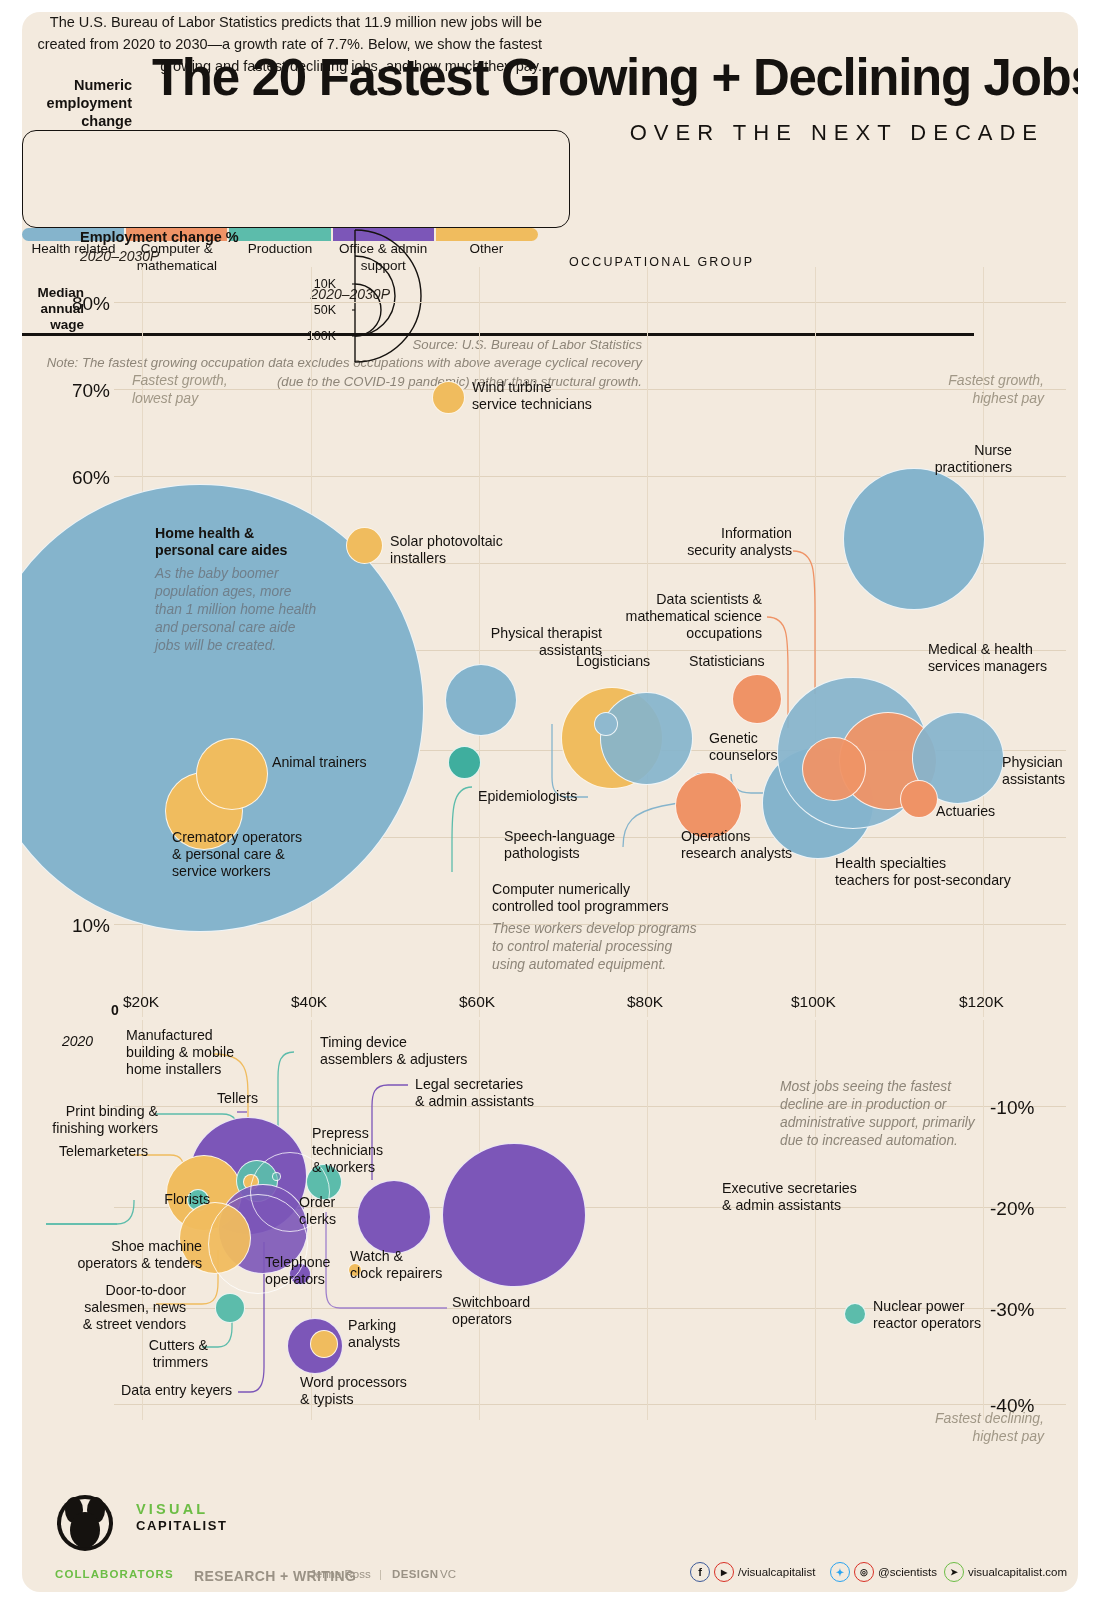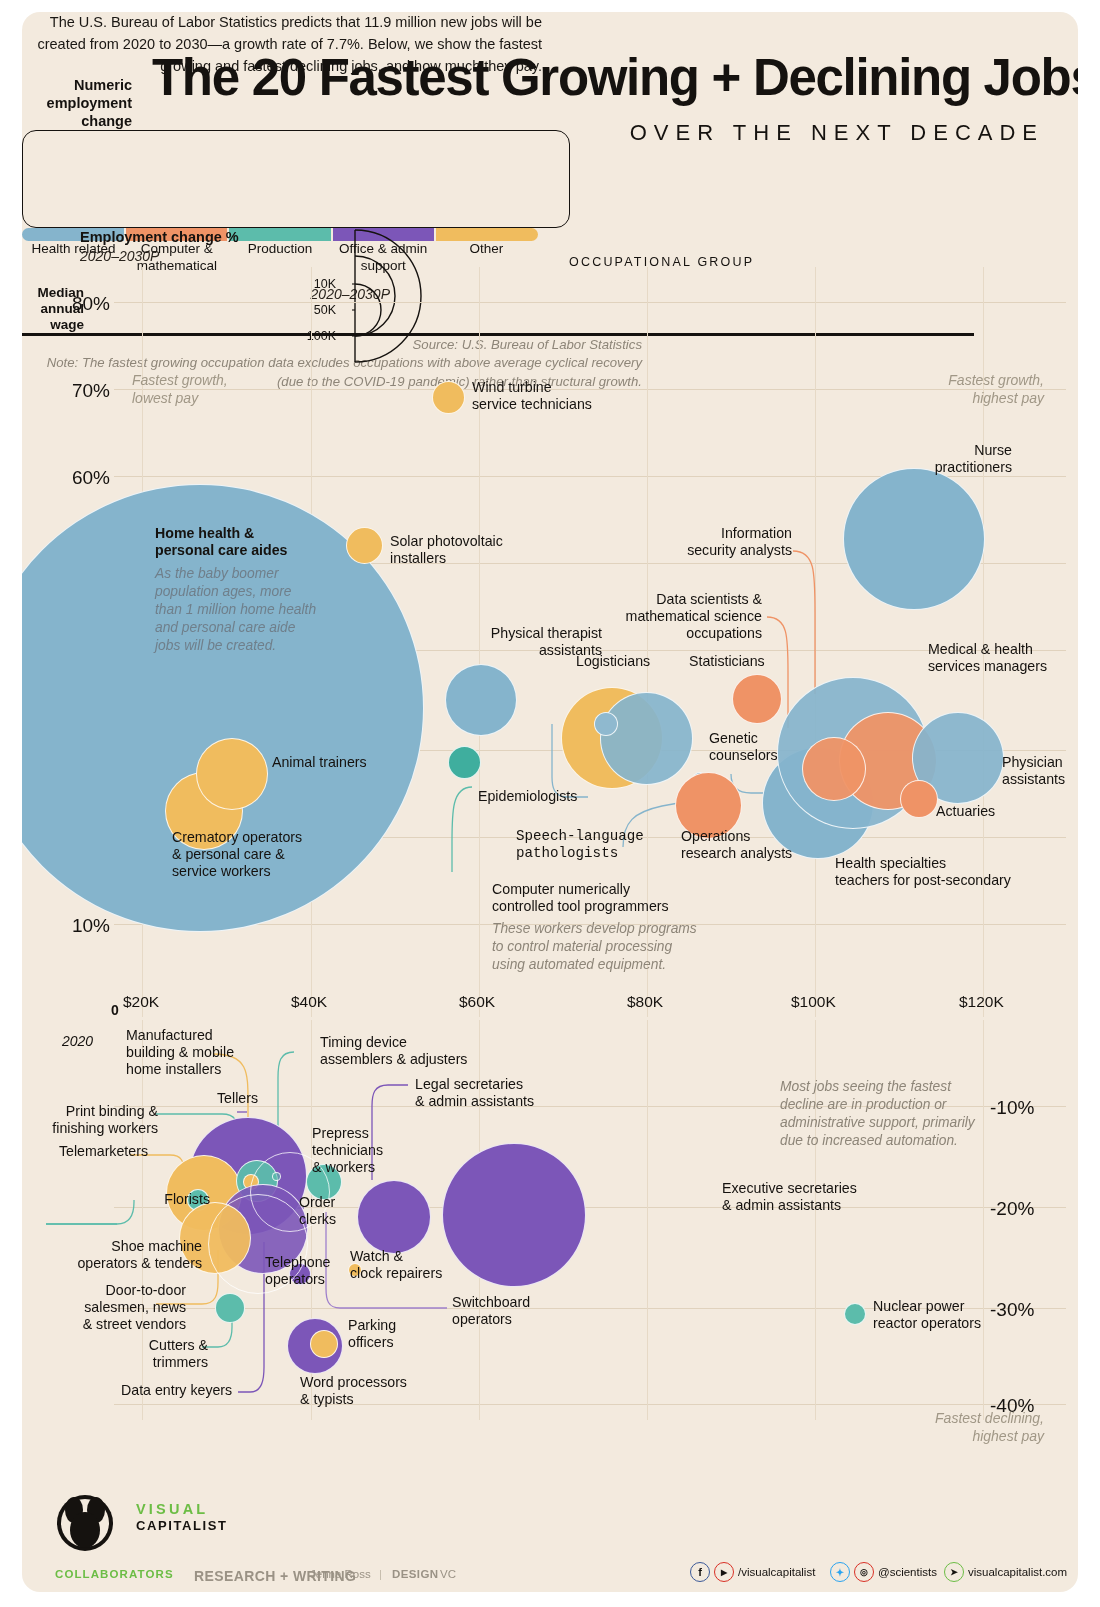--- a/index.html
+++ b/index.html
@@ -211,21 +211,21 @@
   <div class="lab r" style="left:400px;top:613px;width:180px;">Physical therapist
 assistants</div>
   <div class="lab r" style="left:540px;top:579px;width:200px;">Data scientists &amp;
 mathematical science
 occupations</div>
   <div class="lab" style="left:667px;top:641px;">Statisticians</div>
   <div class="lab" style="left:906px;top:629px;">Medical &amp; health
 services managers</div>
   <div class="lab" style="left:554px;top:641px;">Logisticians</div>
   <div class="lab" style="left:456px;top:776px;">Epidemiologists</div>
-  <div class="lab" style="left:494px;top:816px;font-family:Liberation Mono, monospace;">Speech-language
+  <div class="lab" style="left:482px;top:816px;">Speech-language
 pathologists</div>
   <div class="lab" style="left:687px;top:718px;">Genetic
 counselors</div>
   <div class="lab" style="left:250px;top:742px;">Animal trainers</div>
   <div class="lab" style="left:150px;top:817px;">Crematory operators
 &amp; personal care &amp;
 service workers</div>
   <div class="lab" style="left:470px;top:869px;">Computer numerically
 controlled tool programmers</div>
   <div class="note" style="left:470px;top:908px;">These workers develop programs
@@ -369,21 +369,21 @@
 &amp; street vendors</div>
   <div class="lab" style="left:243px;top:1242px;">Telephone
 operators</div>
   <div class="lab" style="left:328px;top:1236px;">Watch &amp;
 clock repairers</div>
   <div class="lab r" style="left:86px;top:1325px;width:100px;">Cutters &amp;
 trimmers</div>
   <div class="lab" style="left:430px;top:1282px;">Switchboard
 operators</div>
   <div class="lab" style="left:326px;top:1305px;">Parking
-officers</div>
+analysts</div>
   <div class="lab" style="left:278px;top:1362px;">Word processors
 &amp; typists</div>
   <div class="lab" style="left:99px;top:1370px;">Data entry keyers</div>
   <div class="lab" style="left:851px;top:1286px;">Nuclear power
 reactor operators</div>
 
   <div id="source"><span>Source: U.S. Bureau of Labor Statistics</span><br><span>Note: The fastest growing occupation data excludes occupations with above average cyclical recovery (due to the COVID-19 pandemic) rather than structural growth.</span></div>
 
   <svg class="abs" style="left:32px;top:1478px;" width="70" height="64">
     <circle cx="31" cy="33" r="28" fill="#15120f"></circle>

